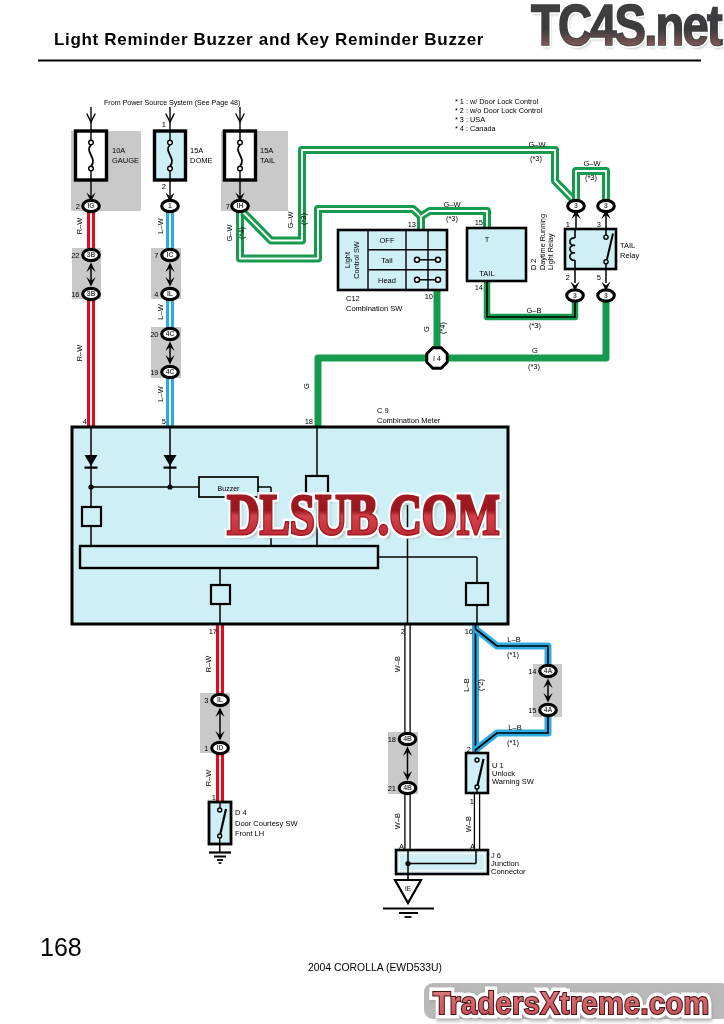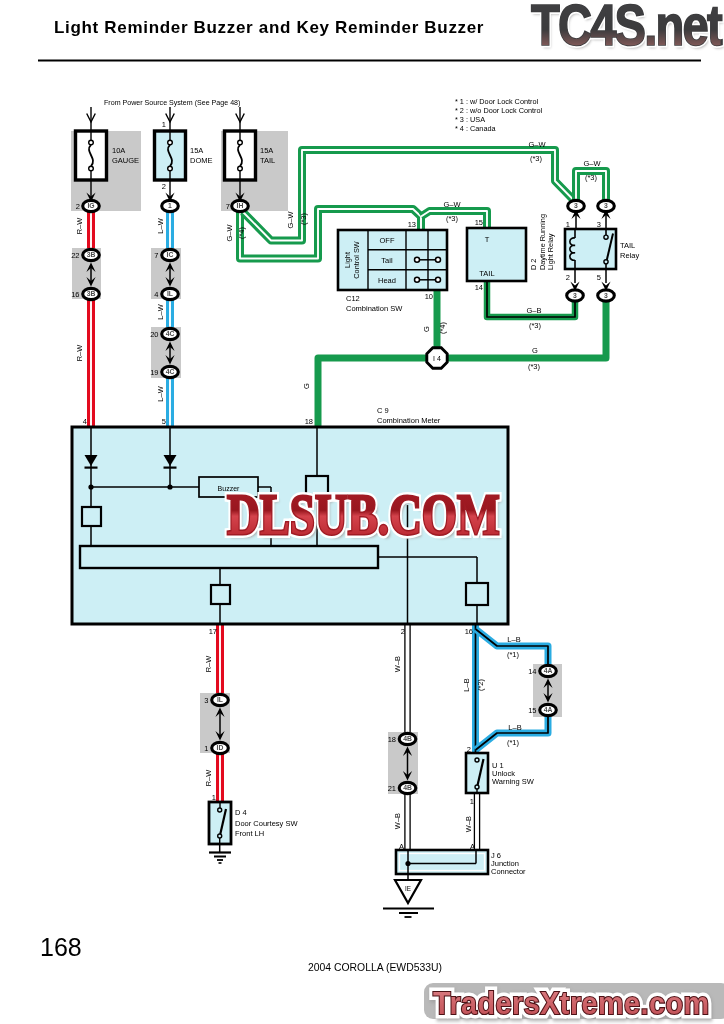--- a/index.html
+++ b/index.html
@@ -12,21 +12,21 @@
 .dl1{color:#fff;-webkit-text-stroke:8px #fff;text-shadow:4px 4px 3px #a9abaa;}
 .dl15{color:#a01b24;-webkit-text-stroke:3px #a01b24;}
 .dl2{background:linear-gradient(180deg,#a91d26 0%,#98171f 42%,#d4434c 52%,#b22028 100%);-webkit-background-clip:text;background-clip:text;color:transparent;}
 .tx{font-family:"Liberation Sans",sans-serif;font-weight:bold;font-size:32px;letter-spacing:0.5px;transform:scaleX(0.9);transform-origin:left top;line-height:1;}
 .tx1{color:#fff;-webkit-text-stroke:9px #fff;filter:drop-shadow(1.5px 2px 2px #9f9f9f);}
 .tx2{color:#cf666b;-webkit-text-stroke:2.2px #4d1216;}
 .tx3{background:linear-gradient(180deg,#db8187 0%,#cf666b 45%,#bf4e55 100%);-webkit-background-clip:text;background-clip:text;color:transparent;}
 </style></head><body>
 <div id="page">
 
-<div class="lay" style="left:54px;top:18px;font-size:17px;font-weight:bold;letter-spacing:0.68px;">Light Reminder Buzzer and Key Reminder Buzzer</div>
+<div class="lay" style="left:54px;top:30px;font-size:17px;font-weight:bold;letter-spacing:0.68px;">Light Reminder Buzzer and Key Reminder Buzzer</div>
 
 <div class="lay tc tc1" style="left:531px;top:-2px;">TC4S.net</div>
 <div class="lay tc tc15" style="left:531px;top:-2px;">TC4S.net</div>
 <div class="lay tc tc2" style="left:531px;top:-2px;">TC4S.net</div>
 <svg width="724" height="1024" viewBox="0 0 724 1024">
 
 <line x1="38" y1="60.5" x2="701" y2="60.5" stroke="#000" stroke-width="2"></line>
 
 <text x="104" y="104.5" font-family="Liberation Sans, sans-serif" font-size="7.1" text-anchor="start" font-weight="normal" fill="#000">From Power Source System (See Page 48)</text>
 

